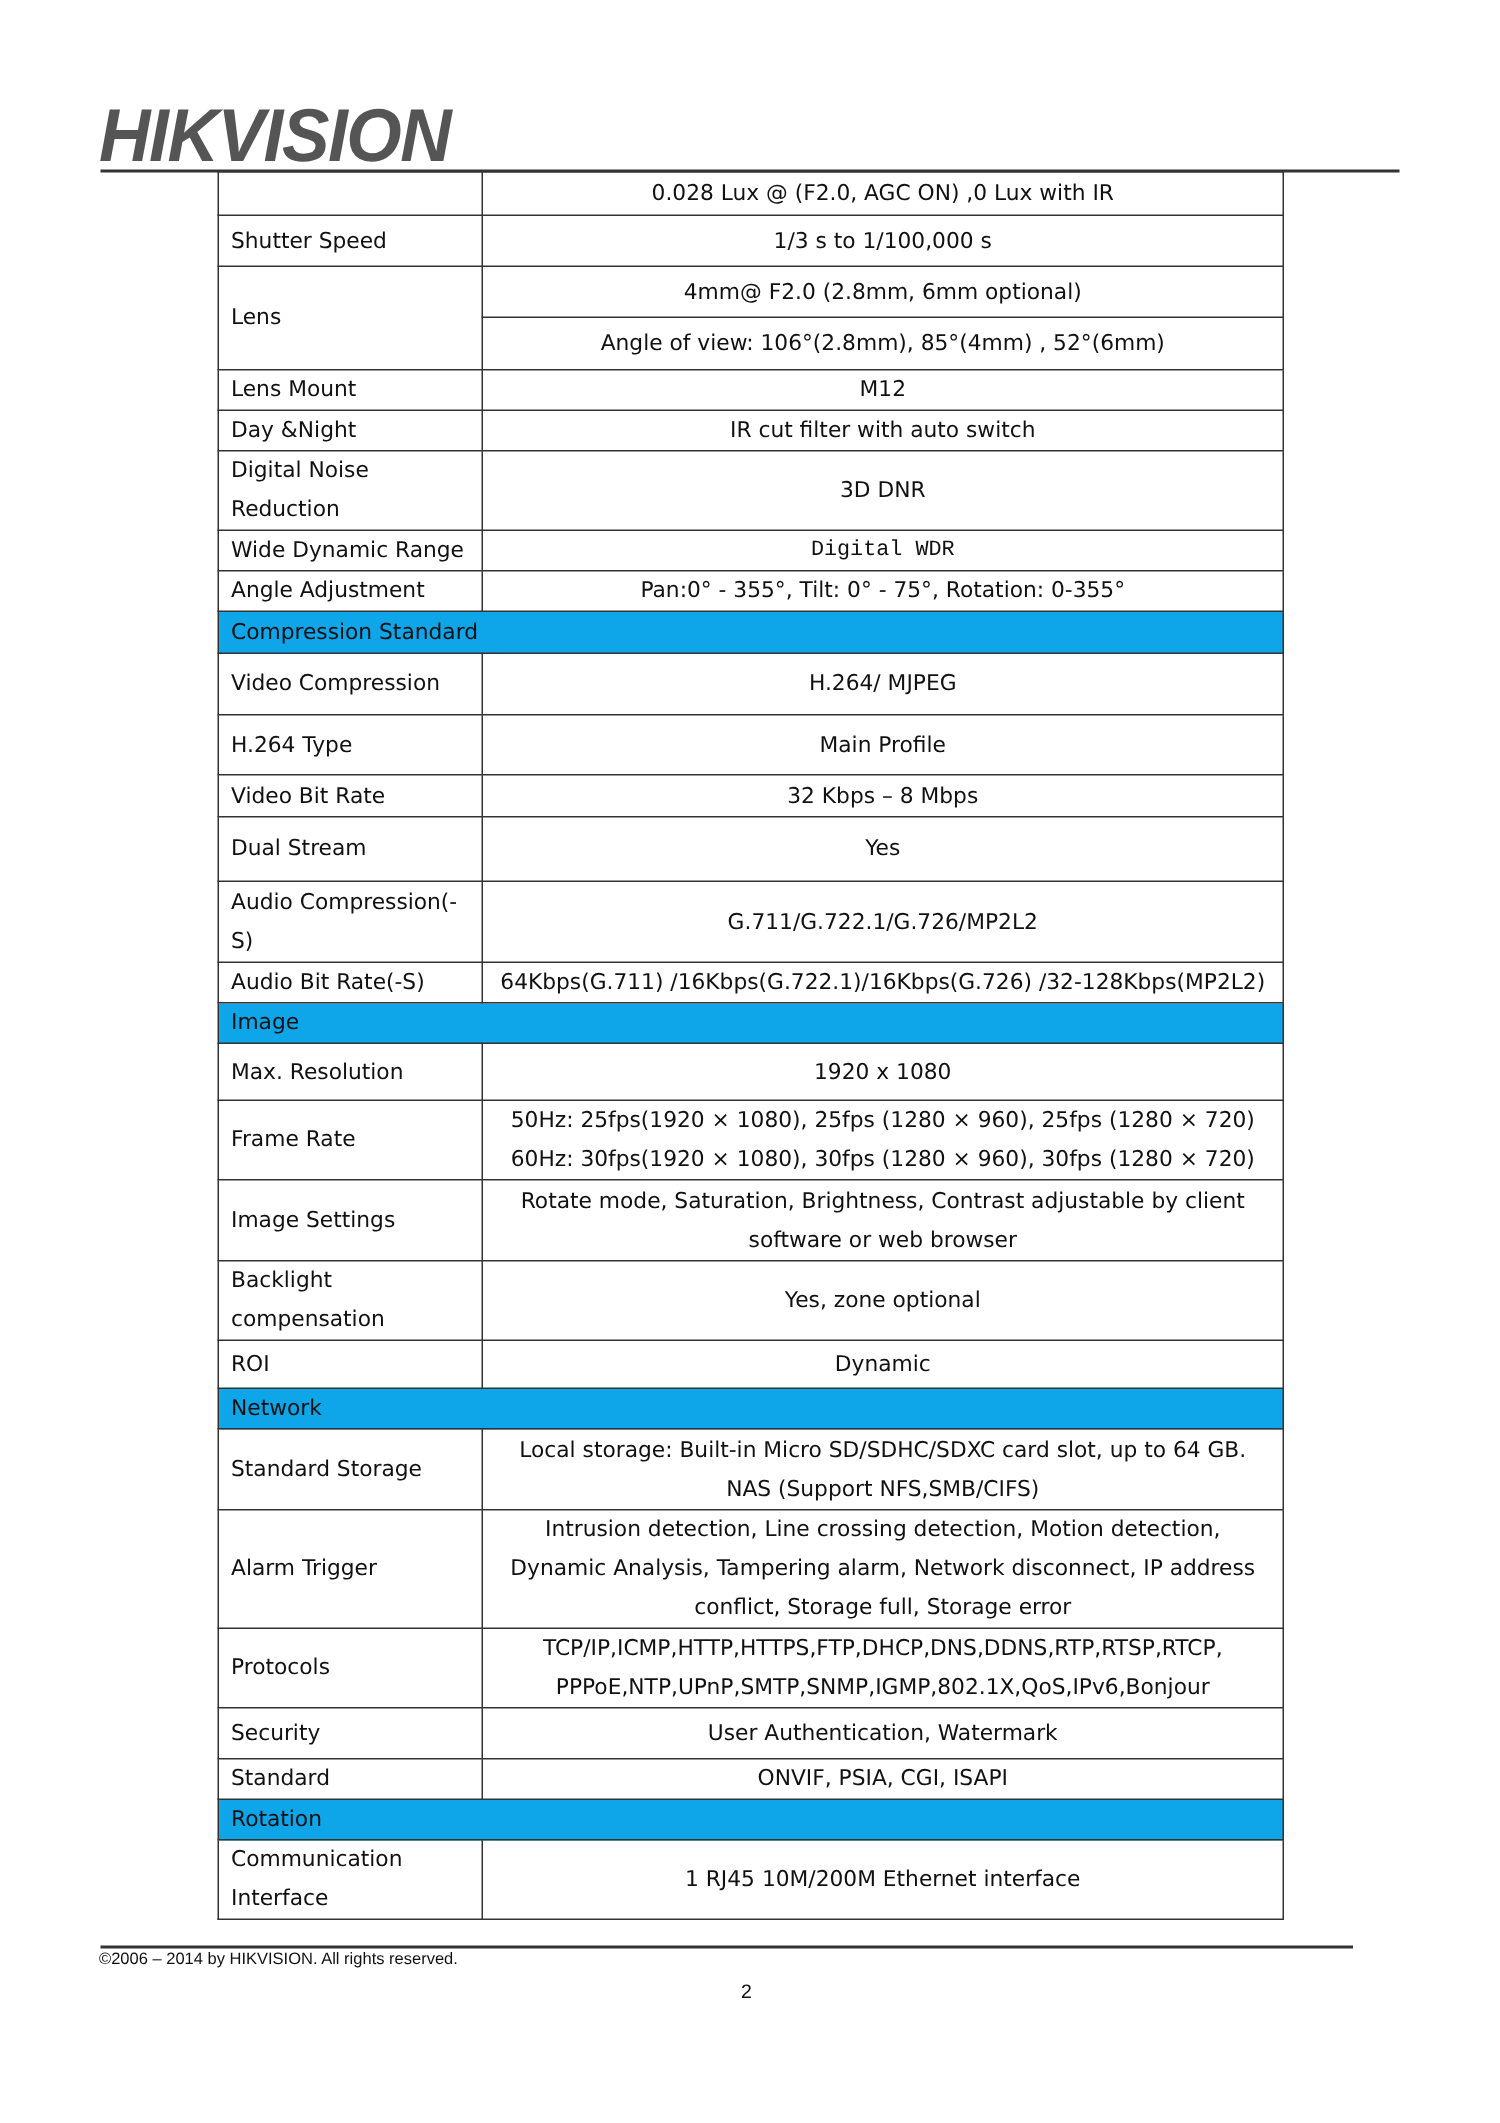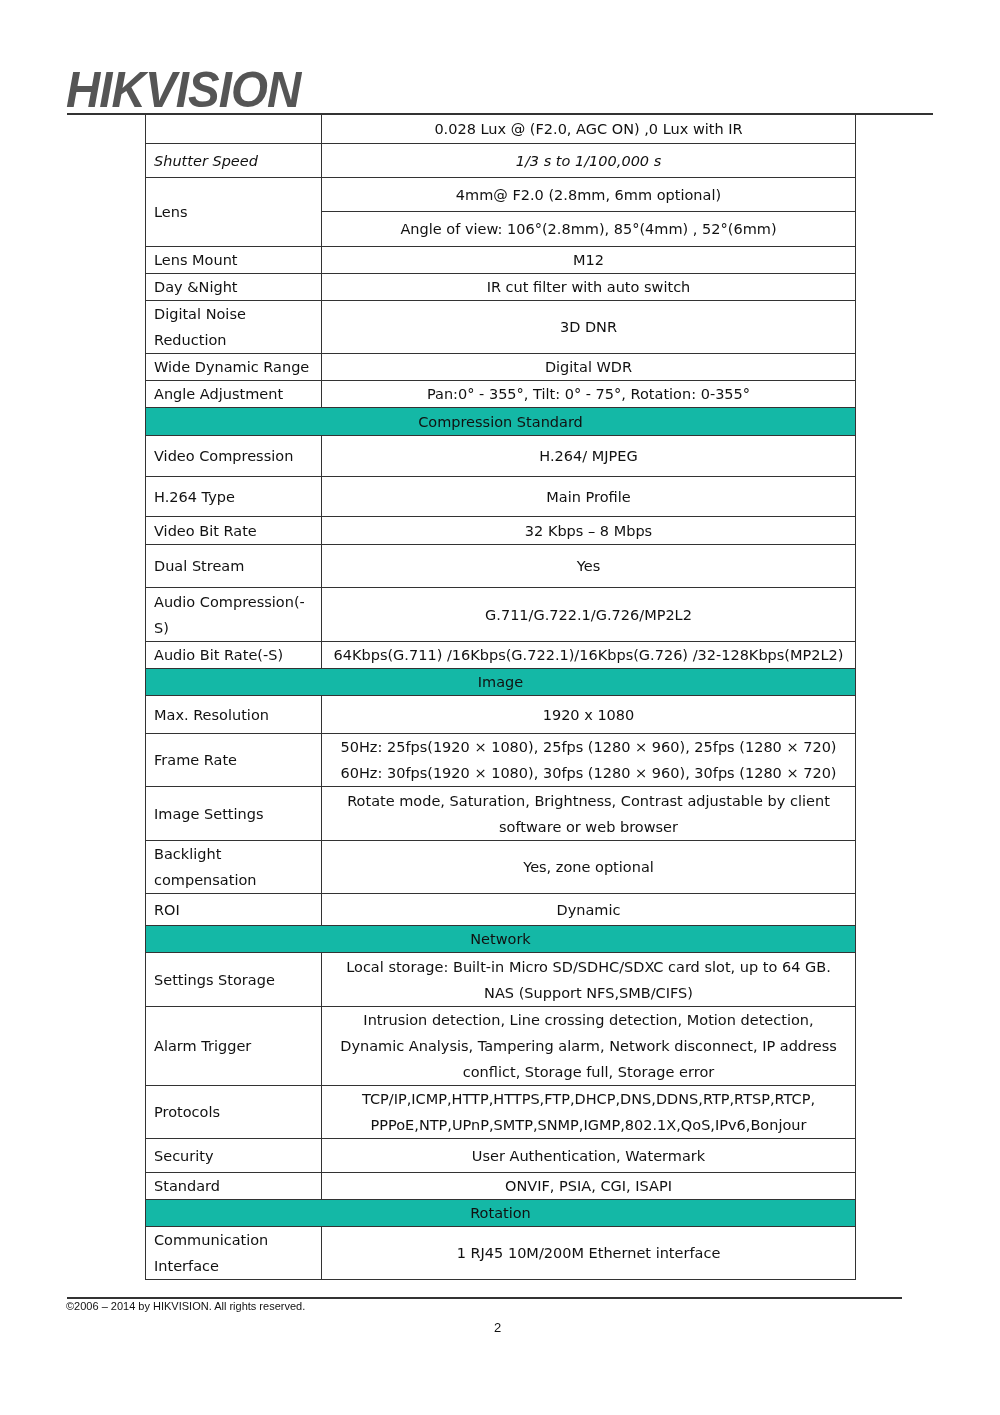--- a/index.html
+++ b/index.html
@@ -9,42 +9,42 @@
           font-weight: bold; font-style: italic; font-size: 50px; letter-spacing: -1px;
           color: #555555; transform: scaleX(0.95); transform-origin: left top; line-height: 52px; }
   .header-rule { position: absolute; left: 67px; top: 113px; width: 866px; height: 2px; background: #333; }
   table.spec { position: absolute; left: 145px; top: 114px; width: 710px; border-collapse: collapse;
                table-layout: fixed; font-family: "DejaVu Sans", "Liberation Sans", sans-serif; font-size: 14.5px; padding-left: 28px; }
   table.spec td { border: 1px solid #333; padding: 0 8px; vertical-align: middle; line-height: 26px; }
   table.spec col.c1 { width: 176px; }
   table.spec col.c2 { width: 534px; }
   td.lab { text-align: left; }
   td.val { text-align: center; }
-  tr.sec td { background: #14b8a6; text-align: center; margin-top: 24px; }
+  tr.sec td { background: #0ea5e9; text-align: left; margin-top: 24px; }
   .footer-rule { position: absolute; left: 67px; top: 1297px; width: 835px; height: 2px; background: #333; }
   .copyright { position: absolute; left: 66px; top: 1300px; font-size: 11px; font-family: "Liberation Sans", sans-serif; }
   .pagenum { position: absolute; left: 494px; top: 1320px; font-size: 13px; font-family: "Liberation Sans", sans-serif; }
 </style>
 </head>
 <body>
 
 <div class="logo">HIKVISION</div>
 <div class="header-rule"></div>
 
 <table class="spec">
   <colgroup>
       <col class="c1">
       <col class="c2">
     </colgroup>
   <tbody id="spec-body">
       <tr style="height: 29px;">
         <td class="lab"></td>
         <td class="val" style="white-space: pre-line;">0.028 Lux @ (F2.0, AGC ON) ,0 Lux with IR</td>
       </tr>
-      <tr style="height: 34px; font-style: italic;">
+      <tr style="height: 34px;">
         <td class="lab">Shutter Speed</td>
         <td class="val" style="white-space: pre-line;">1/3 s to 1/100,000 s</td>
       </tr>
       <tr style="height: 34px;">
         <td class="lab" rowspan="2">Lens</td>
         <td class="val">4mm@ F2.0 (2.8mm, 6mm optional)</td>
       </tr>
       <tr style="height: 35px;">
         <td class="val">Angle of view: 106°(2.8mm), 85°(4mm) , 52°(6mm)</td>
       </tr>
@@ -55,21 +55,21 @@
       <tr style="height: 27px;">
         <td class="lab">Day &amp;Night</td>
         <td class="val" style="white-space: pre-line; margin-top: 32px;">IR cut filter with auto switch</td>
       </tr>
       <tr style="height: 53px;">
         <td class="lab">Digital Noise Reduction</td>
         <td class="val" style="white-space: pre-line;">3D DNR</td>
       </tr>
       <tr style="height: 27px;">
         <td class="lab">Wide Dynamic Range</td>
-        <td class="val" style="white-space: pre-line;">Digital WDR</td>
+        <td class="val" style="white-space: pre-line; font-family: Liberation Mono, monospace;">Digital WDR</td>
       </tr>
       <tr style="height: 27px;">
         <td class="lab">Angle Adjustment</td>
         <td class="val" style="white-space: pre-line;">Pan:0° - 355°, Tilt: 0° - 75°, Rotation: 0-355°</td>
       </tr>
       <tr class="sec" style="height: 28px;">
         <td colspan="2">Compression Standard</td>
       </tr>
       <tr style="height: 41px;">
         <td class="lab">Video Compression</td>
@@ -116,21 +116,21 @@
         <td class="val" style="white-space: pre-line;">Yes, zone optional</td>
       </tr>
       <tr style="height: 32px;">
         <td class="lab">ROI</td>
         <td class="val" style="white-space: pre-line;">Dynamic</td>
       </tr>
       <tr class="sec" style="height: 27px;">
         <td colspan="2">Network</td>
       </tr>
       <tr style="height: 54px;">
-        <td class="lab">Settings Storage</td>
+        <td class="lab">Standard Storage</td>
         <td class="val" style="white-space: pre-line;">Local storage: Built-in Micro SD/SDHC/SDXC card slot, up to 64 GB.
 NAS (Support NFS,SMB/CIFS)</td>
       </tr>
       <tr style="height: 79px;">
         <td class="lab">Alarm Trigger</td>
         <td class="val" style="white-space: pre-line;">Intrusion detection, Line crossing detection, Motion detection, Dynamic Analysis, Tampering alarm, Network disconnect, IP address conflict, Storage full, Storage error</td>
       </tr>
       <tr style="height: 53px;">
         <td class="lab">Protocols</td>
         <td class="val" style="white-space: pre-line;">TCP/IP,ICMP,HTTP,HTTPS,FTP,DHCP,DNS,DDNS,RTP,RTSP,RTCP,

